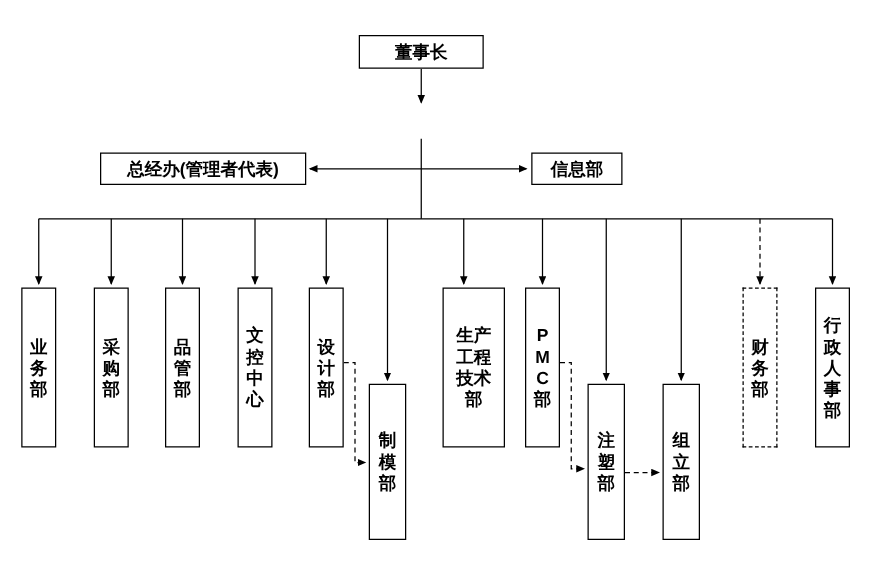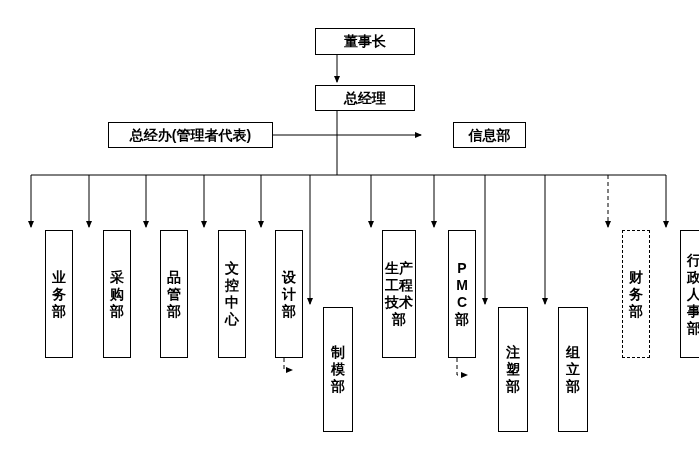--- a/index.html
+++ b/index.html
@@ -28,21 +28,20 @@
     border: 1px solid #000;
     background: #ffffff;
     display: flex;
     align-items: center;
     justify-content: center;
     font-size: 14px;
     font-weight: bold;
     color: #000;
     text-align: center;
     z-index: 2;
-    margin-left: 28px;
   }
   .node.dashed {
     border: 1px dashed #000;
   }
   .node .lbl {
     display: block;
     white-space: pre-line;
     line-height: 17px;
   }
 </style>
@@ -84,23 +83,20 @@
 
     <polyline points="275,290 284,290 284,370 292,370" fill="none" stroke="#000" stroke-width="1" stroke-dasharray="4 3" marker-end="url(#arr)"></polyline>
     <polyline points="448,290 457,290 457,375 467,375" fill="none" stroke="#000" stroke-width="1" stroke-dasharray="4 3" marker-end="url(#arr)"></polyline>
     <line x1="500" y1="378" x2="527" y2="378" stroke="#000" stroke-width="1" stroke-dasharray="4 3" marker-end="url(#arr)"></line>
   </svg>
 
   <div class="node" style="left:287px; top:28px; width:100px; height:27px;">
     <span class="lbl">董事长</span>
   </div>
 
-  <div class="node" style="left:287px; top:85px; width:100px; height:26px;">
-    <span class="lbl">总经理</span>
-  </div>
 
   <div class="node" style="left:80px; top:122px; width:165px; height:26px;">
     <span class="lbl">总经办(管理者代表)</span>
   </div>
 
   <div class="node" style="left:425px; top:122px; width:73px; height:26px;">
     <span class="lbl">信息部</span>
   </div>
 
   <div class="node" style="left:17px; top:230px; width:28px; height:128px;">
@@ -127,21 +123,21 @@
 中
 心</span>
   </div>
 
   <div class="node" style="left:247px; top:230px; width:28px; height:128px;">
     <span class="lbl">设
 计
 部</span>
   </div>
 
-  <div class="node" style="left:354px; top:230px; width:34px; height:128px;">
+  <div class="node" style="left:354px; top:230px; width:50px; height:128px;">
     <span class="lbl">生产
 工程
 技术
 部</span>
   </div>
 
   <div class="node" style="left:420px; top:230px; width:28px; height:128px;">
     <span class="lbl">P
 M
 C

